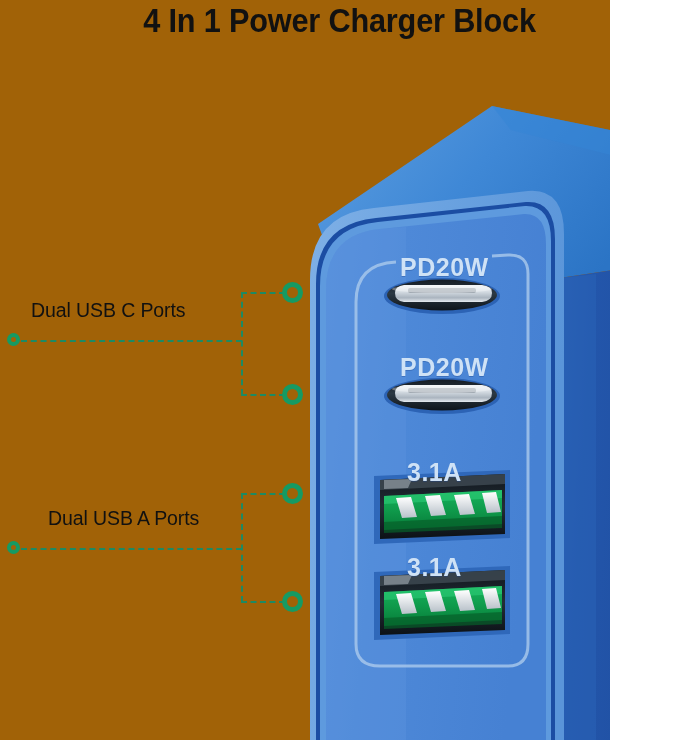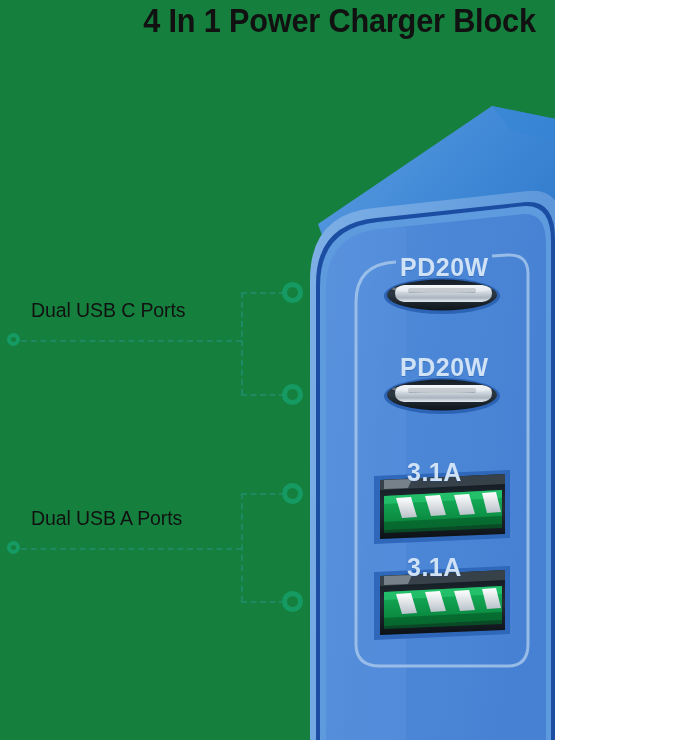--- a/index.html
+++ b/index.html
@@ -5,23 +5,23 @@
   html, body {
     margin: 0;
     padding: 0;
     background: #ffffff;
   }
   body {
     font-family: "Liberation Sans", sans-serif;
   }
   #stage {
     position: relative;
-    width: 555px;
+    width: 610px;
     height: 740px;
-    background: #15803d;
+    background: #a16207;
     overflow: hidden;
   }
 
   
   #title {
     position: absolute;
     left: 0;
     top: 2px;
     width: 679px;
     text-align: center;
@@ -37,21 +37,21 @@
 
   
   .callout-label {
     position: absolute;
     font-size: 19.5px;
     color: #111111;
     white-space: nowrap;
     letter-spacing: -0.1px;
   }
   #label-usbc { left: 31px; top: 299px; }
-  #label-usba { left: 31px; top: 507px; }
+  #label-usba { left: 48px; top: 507px; }
 
   .ring {
     position: absolute;
     width: 21px;
     height: 21px;
     border-radius: 50%;
     border: 5px solid #169a63;
     box-sizing: border-box;
     background: transparent;
   }

